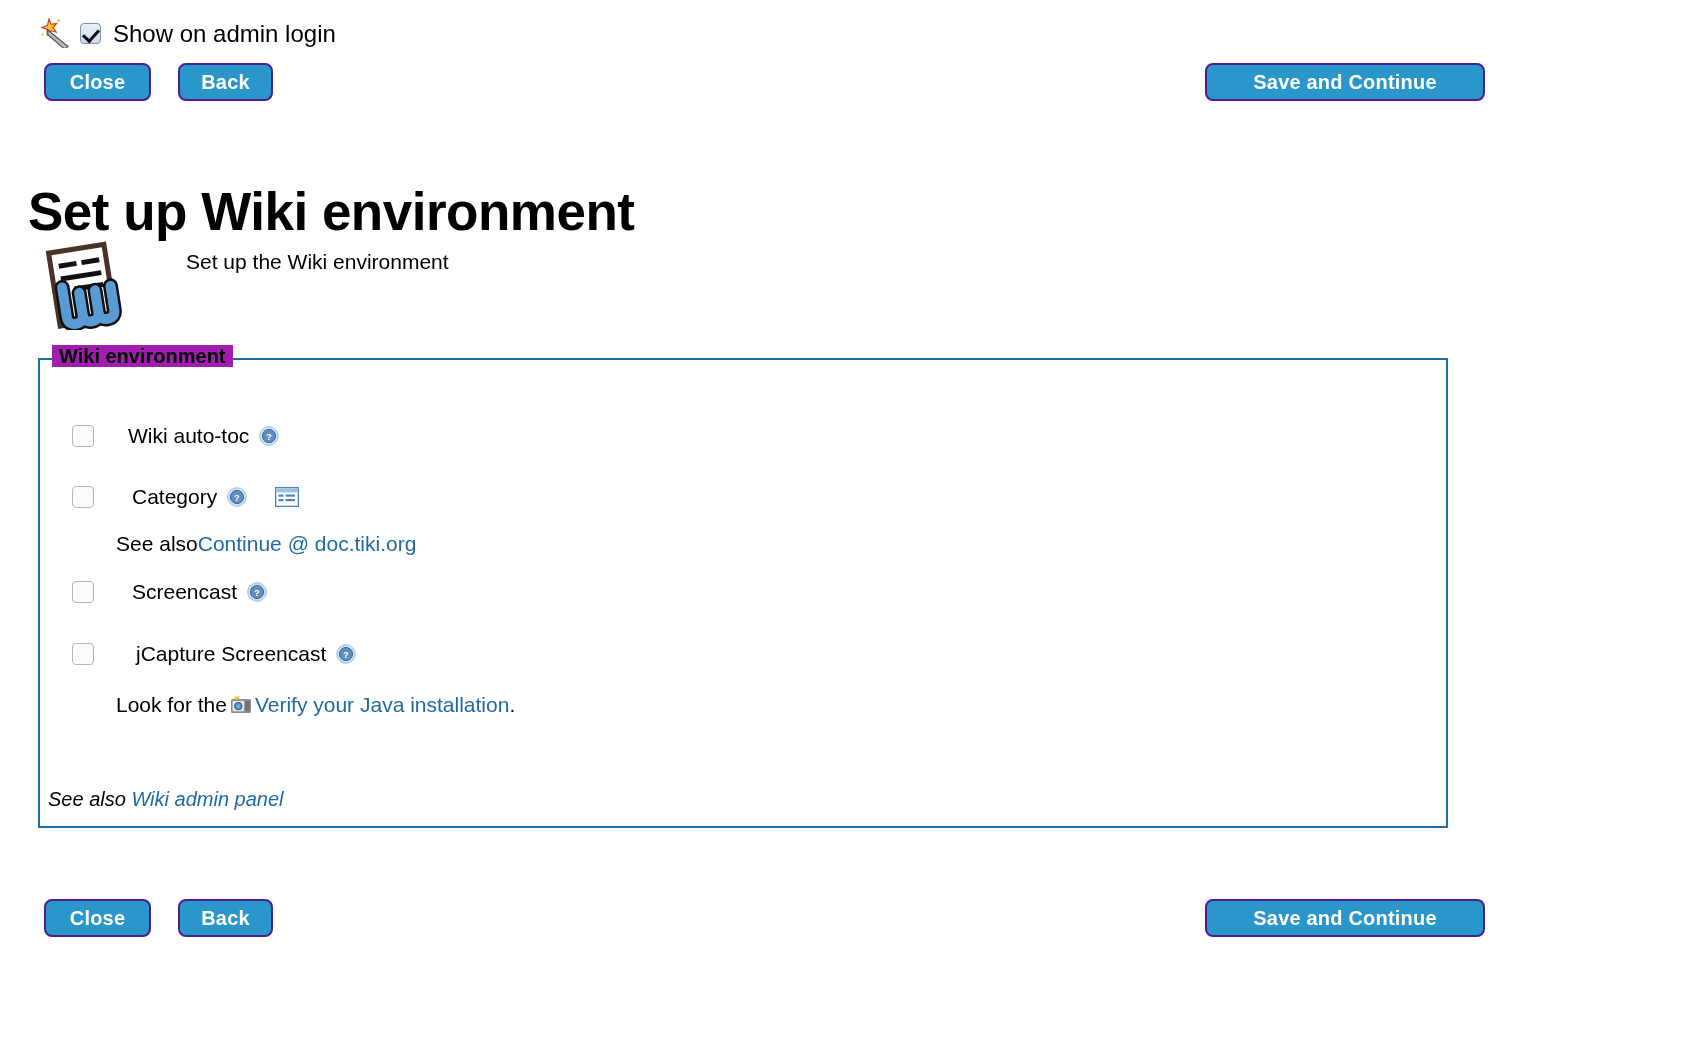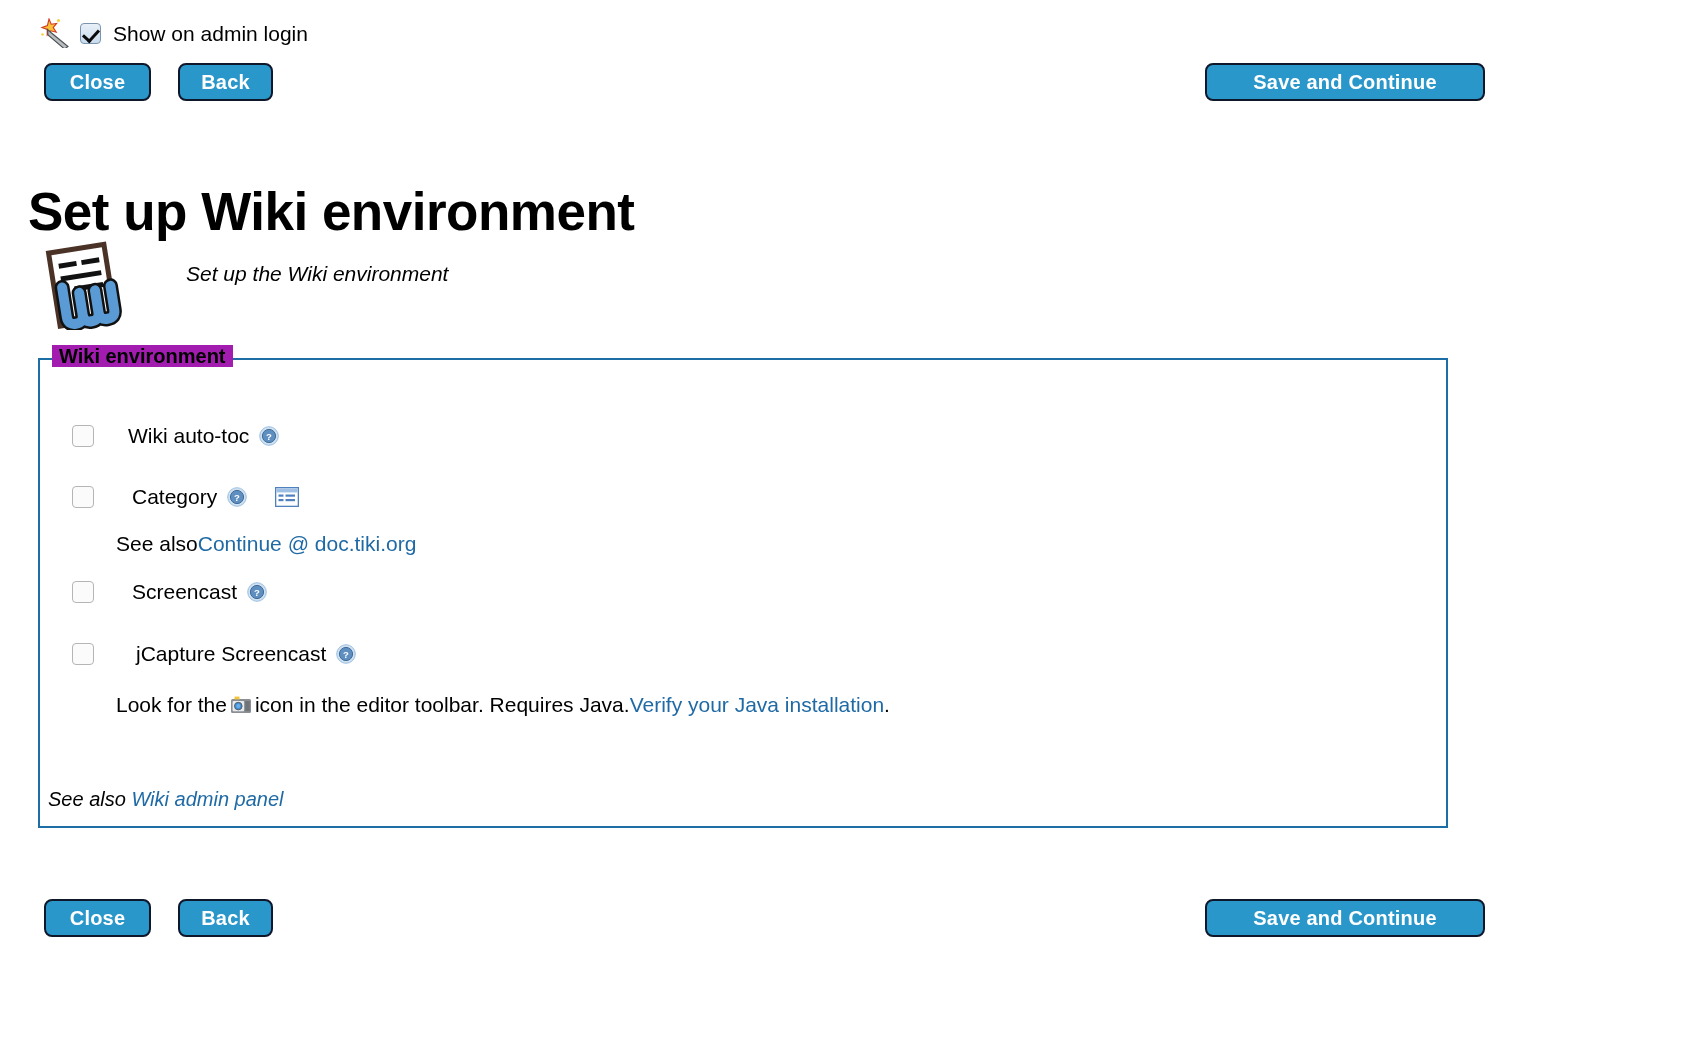--- a/index.html
+++ b/index.html
@@ -44,21 +44,21 @@
     position: absolute;
     left: 5px;
     top: 2px;
     width: 7px;
     height: 13px;
     border: solid #0b0b0b;
     border-width: 0 3px 3px 0;
     transform: rotate(42deg);
   }
   .topbar-label {
-    font-size: 21px;
+    font-size: 24px;
     line-height: 21px;
     color: #000;
     padding-left: 4px;
   }
 
   
   .btn-row {
     position: absolute;
     left: 0;
     width: 1686px;
@@ -66,21 +66,21 @@
   }
   .btn {
     position: absolute;
     display: inline-flex;
     align-items: center;
     justify-content: center;
     height: 38px;
     padding: 0 18px;
     border-radius: 8px;
     background: #2a97ca;
-    border: 2px solid #0f172a;
+    border: 2px solid #4c1d95;
     color: #ffffff;
     font-size: 20px;
     font-weight: bold;
     font-family: "Liberation Sans", sans-serif;
     box-sizing: border-box;
     cursor: pointer;
     letter-spacing: 0.2px;
   }
   .btn-close { left: 44px; width: 107px; }
   .btn-back  { left: 178px; width: 95px; }
@@ -104,23 +104,22 @@
     left: 44px;
     top: 240px;
     display: flex;
     align-items: flex-start;
   }
   .doc-icon { width: 80px; height: 90px; display: block; }
   .intro-text {
     font-size: 21px;
     line-height: 21px;
     margin-left: 62px;
-    margin-top: 23px;
-    color: #000;
-    font-style: italic;
+    margin-top: 11px;
+    color: #000;
   }
 
   
   .fs {
     position: absolute;
     left: 38px;
     top: 358px;
     width: 1410px;
     height: 470px;
     border: 2px solid #1c6ea4;
@@ -315,21 +314,20 @@
       <span>
         <svg class="cam-icon" viewBox="0 0 22 20" xmlns="http://www.w3.org/2000/svg">
           <rect x="1" y="4" width="20" height="14" rx="1.5" fill="#8b8f93"></rect>
           <rect x="4.5" y="1.6" width="5" height="2.8" fill="#f2c438"></rect>
           <rect x="2.6" y="6" width="11.5" height="10.2" rx="1" fill="#e9ecef"></rect>
           <circle cx="8.3" cy="11.1" r="3.8" fill="#3f8fd8" stroke="#5a5e62" stroke-width="1"></circle>
           <circle cx="8.3" cy="11.1" r="2" fill="#67b0ec"></circle>
           <rect x="15.2" y="6" width="4.6" height="10.2" fill="#6f7478"></rect>
         </svg>
       </span>
-      <span> icon in the editor toolbar. Requires Java. </span>
       <a class="link">Verify your Java installation</a>
       <span>.</span>
     </div>
   </div>
 
   <div class="fs-footer">
     <span>See also </span>
     <a class="link">Wiki admin panel</a>
   </div>
 </div>

